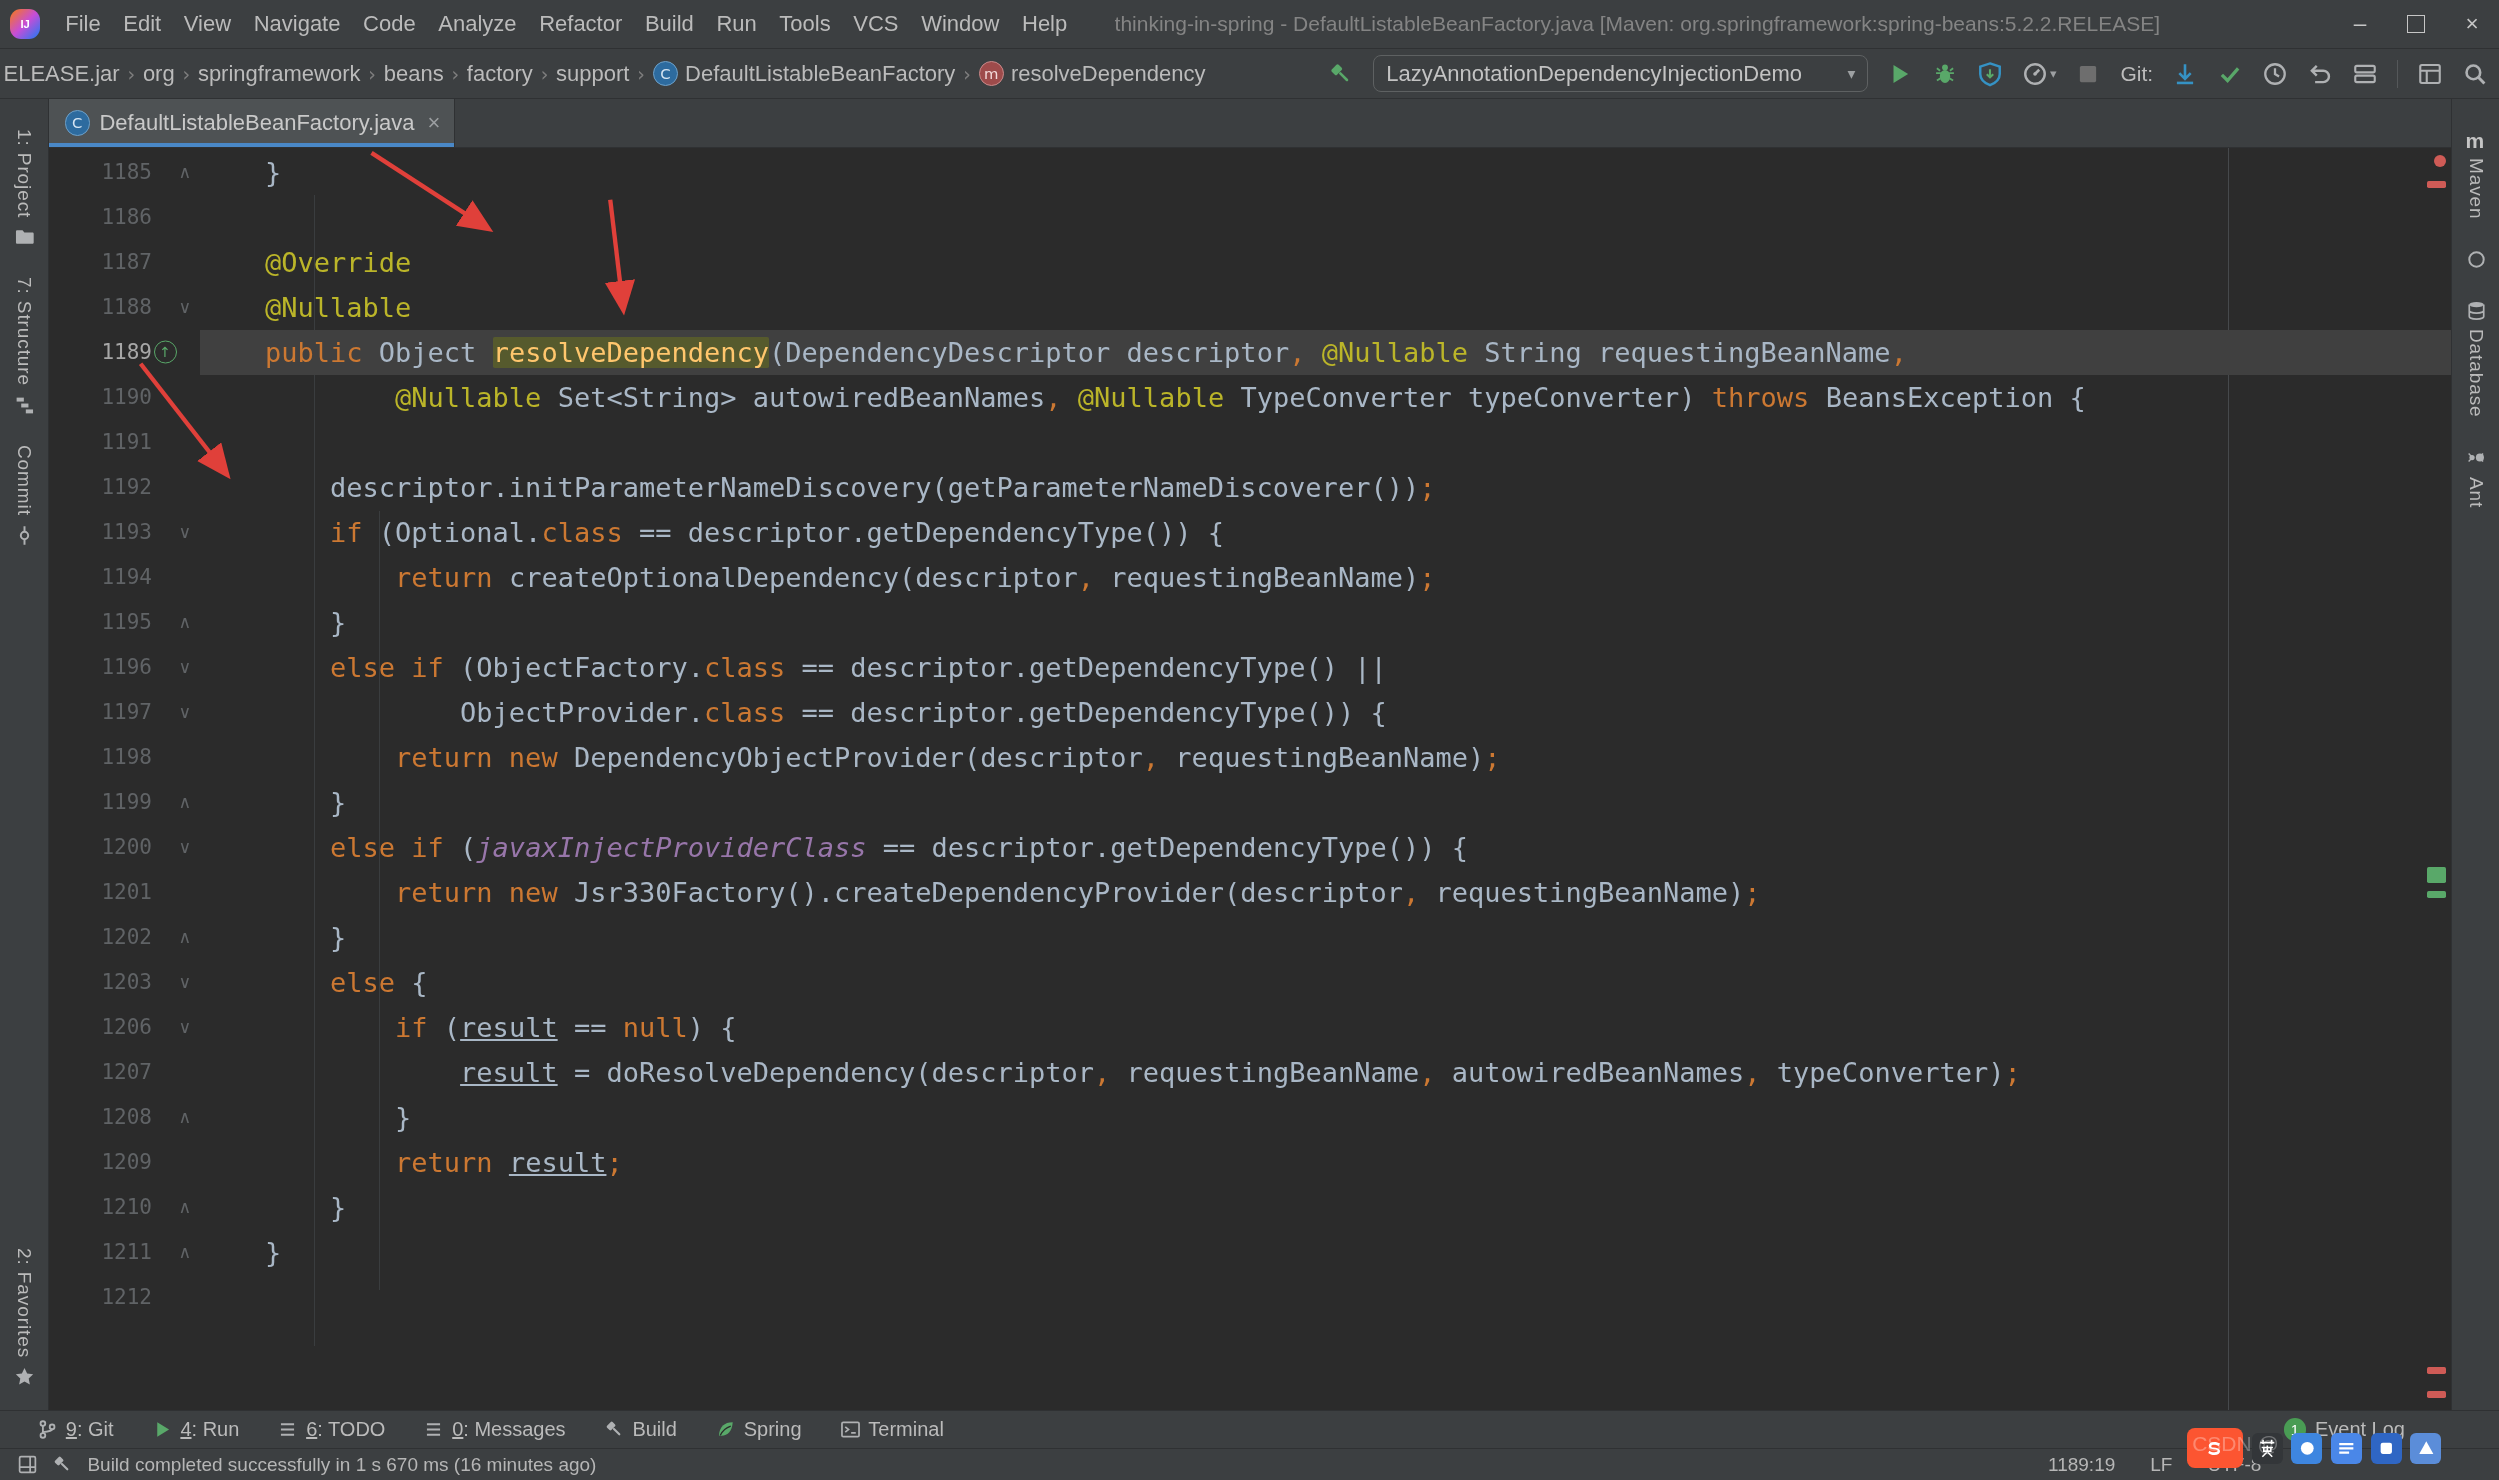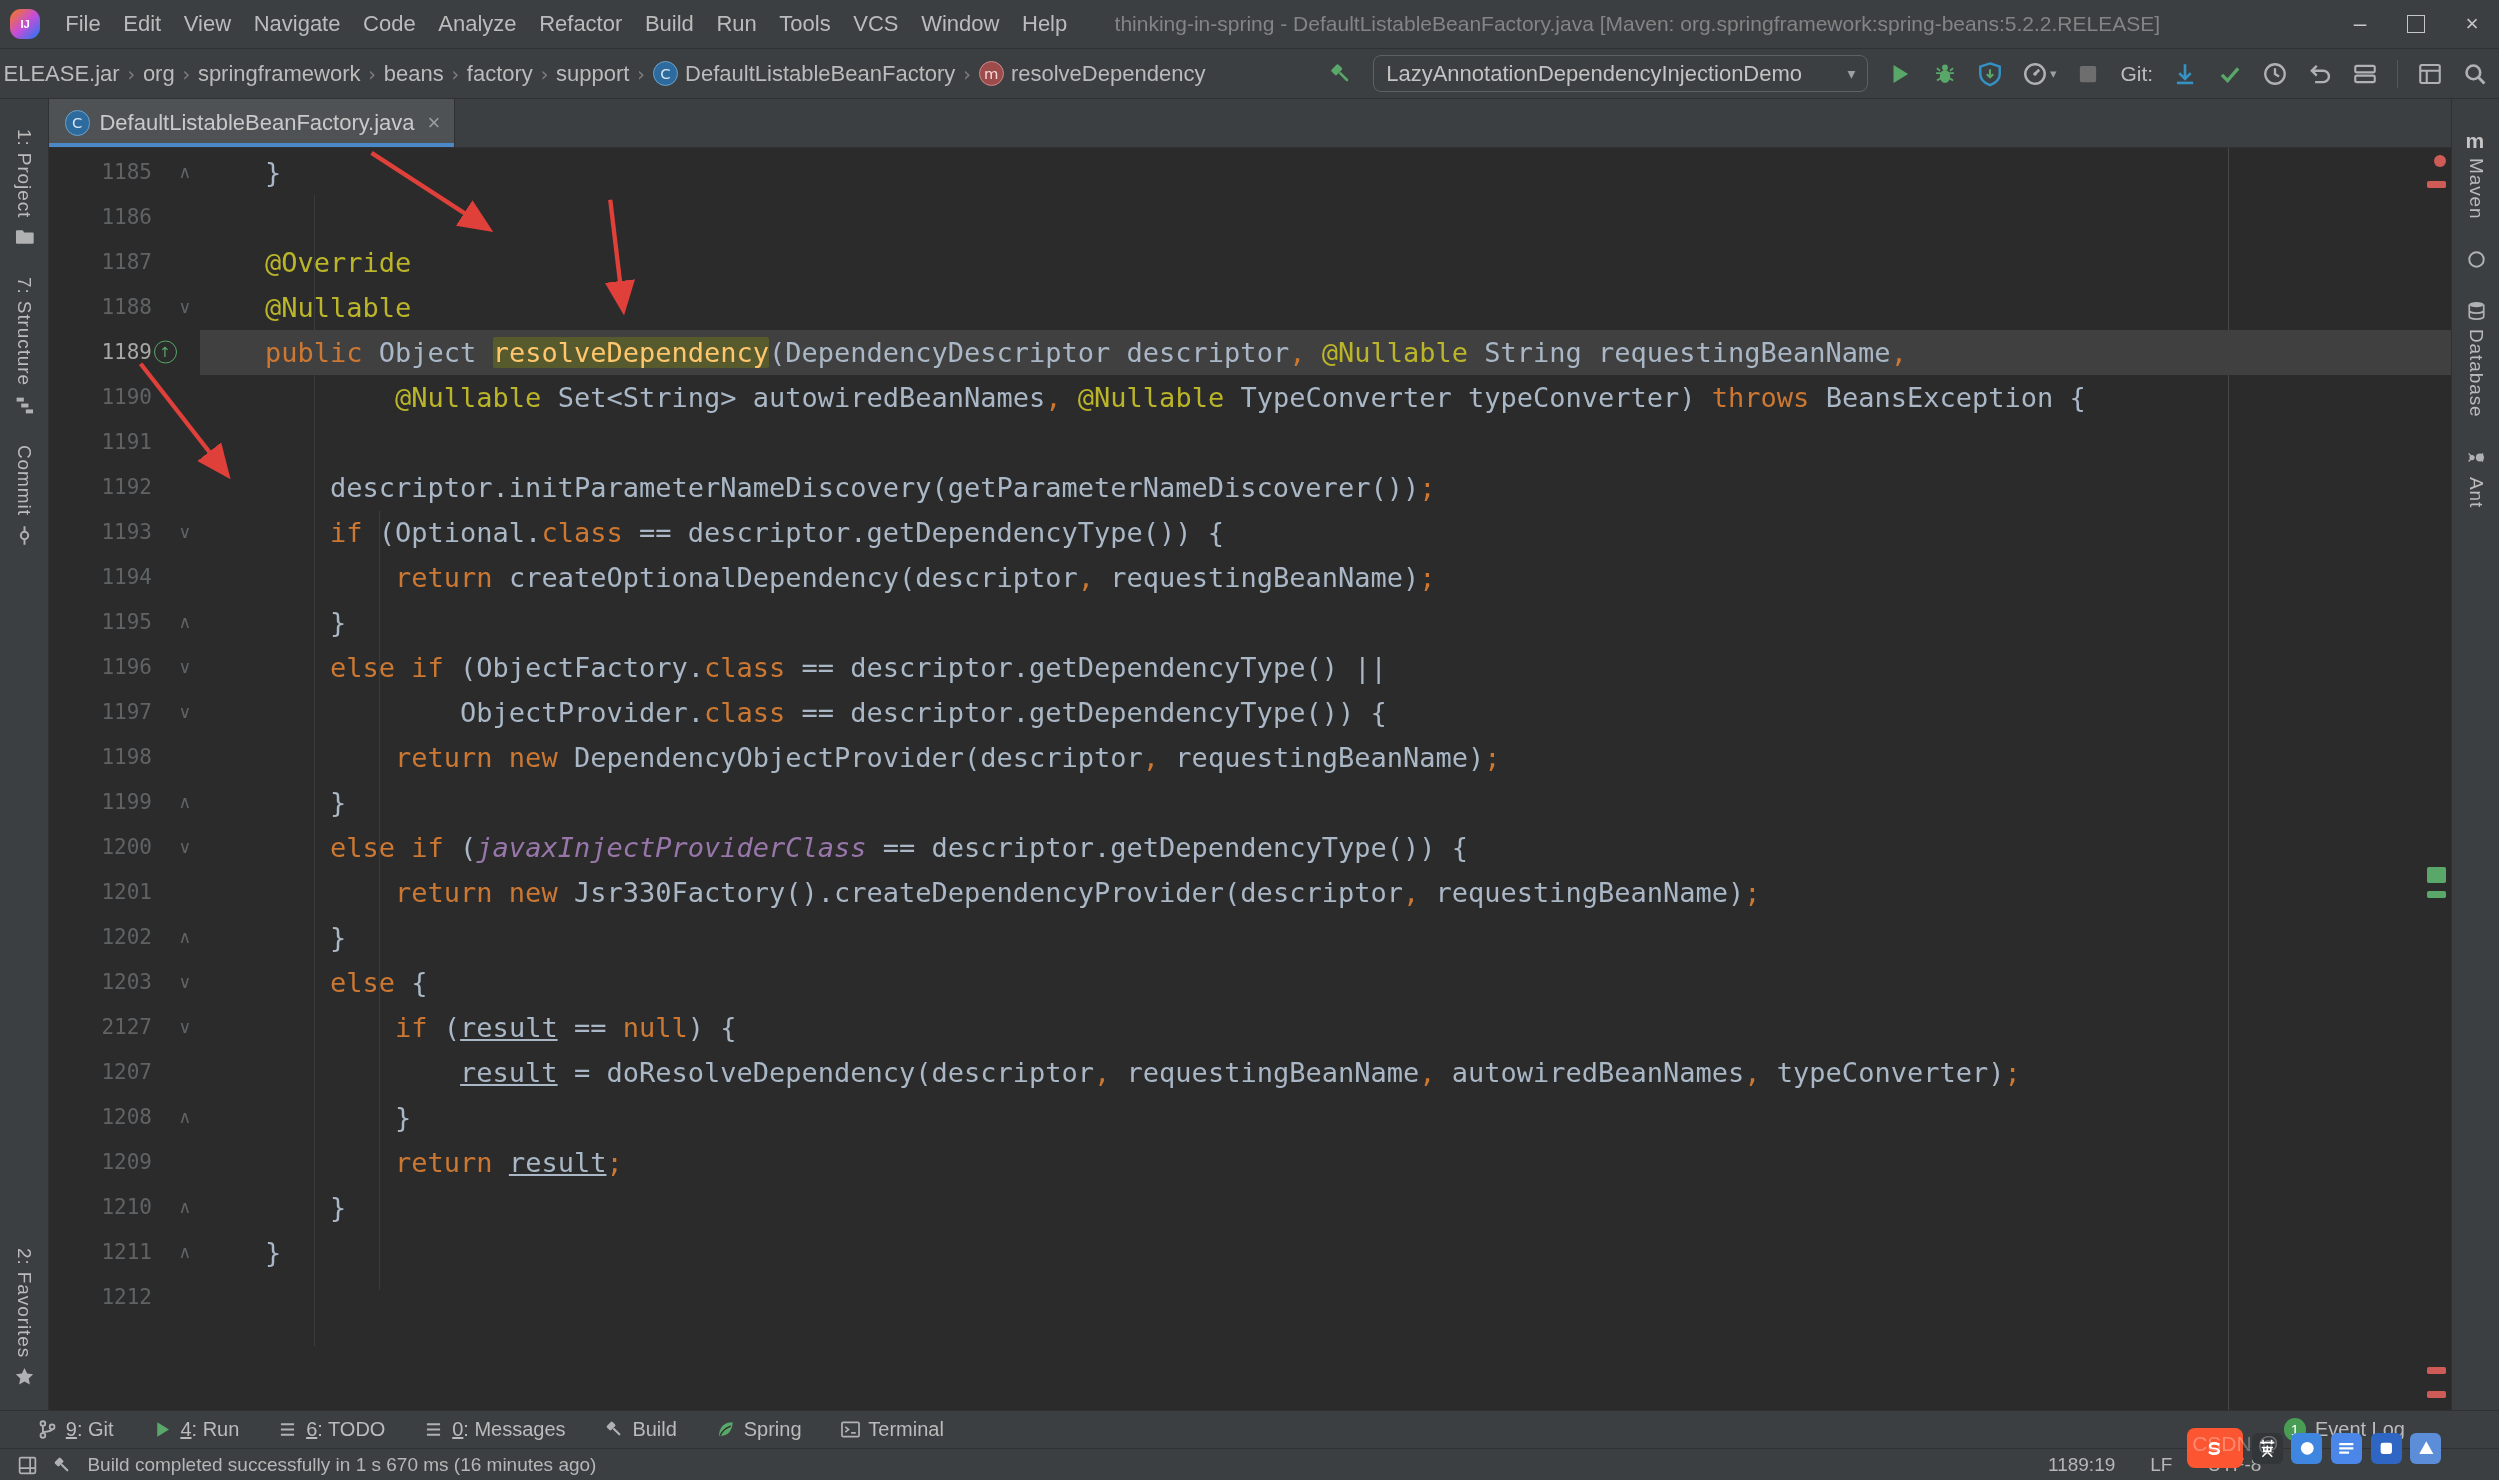--- a/index.html
+++ b/index.html
@@ -82,21 +82,21 @@
 
   
   #bottombar{top:1410px;height:38px;border-top:0.9px solid #2f3133;display:flex;align-items:center;padding-left:37px;gap:38px}
   .bb-item{display:flex;align-items:center;gap:7.8px;font-size:20px;color:#bbbbbb;cursor:default}
   .mnem{text-decoration:underline}
   #eventlog{position:absolute;right:95px;display:flex;align-items:center;gap:8.7px;font-size:20px}
   .badge{width:22.6px;height:22.6px;border-radius:50%;background:#499c54;color:#fff;font-size:14.8px;display:flex;align-items:center;justify-content:center}
 
   
   #statusbar{top:1448px;height:33px;border-top:0.9px solid #2f3133;display:flex;align-items:center;padding:0 17.4px;font-size:19px;color:#b6b6b6}
-  #status-left{display:flex;align-items:flex-end;gap:14px}
+  #status-left{display:flex;align-items:flex-start;gap:14px}
   #status-right{position:absolute;left:2048px;display:flex;align-items:center;gap:35px}
 
   
   #arrows{position:absolute;left:0;top:0;width:2500px;height:1481px;pointer-events:none;z-index:40}
   #watermark{position:absolute;left:2187px;top:1428px;z-index:50;display:flex;align-items:center;gap:8.7px}
   .wm-text{position:absolute;left:5.2px;top:3.5px;color:rgba(255,255,255,0.30);font-size:21px;white-space:nowrap;z-index:51}
   .wm-ico{width:31px;height:31px;border-radius:6px;display:flex;align-items:center;justify-content:center;flex:none}
   .wm-ico svg{width:22.6px;height:22.6px}
   .csdn{width:56px;height:40px;border-radius:7.8px;background:#fc5531;display:flex;align-items:center;justify-content:center}
   .csdn svg{width:35px;height:35px}
@@ -359,21 +359,21 @@
         <div class="line"><span class="ln">1194</span><span class="gcol"></span><span class="code"><span class="tk-k">			return</span><span class="tk-d"> createOptionalDependency(descriptor</span><span class="tk-p">,</span><span class="tk-d"> requestingBeanName)</span><span class="tk-p">;</span></span></div>
         <div class="line"><span class="ln">1195</span><span class="gcol"><span class="fold glyph">∧</span></span><span class="code"><span class="tk-d">		}</span></span></div>
         <div class="line"><span class="ln">1196</span><span class="gcol"><span class="fold glyph">∨</span></span><span class="code"><span class="tk-k">		else if</span><span class="tk-d"> (ObjectFactory.</span><span class="tk-k">class</span><span class="tk-d"> == descriptor.getDependencyType() ||</span></span></div>
         <div class="line"><span class="ln">1197</span><span class="gcol"><span class="fold glyph">∨</span></span><span class="code"><span class="tk-d">				ObjectProvider.</span><span class="tk-k">class</span><span class="tk-d"> == descriptor.getDependencyType()) {</span></span></div>
         <div class="line"><span class="ln">1198</span><span class="gcol"></span><span class="code"><span class="tk-k">			return new</span><span class="tk-d"> DependencyObjectProvider(descriptor</span><span class="tk-p">,</span><span class="tk-d"> requestingBeanName)</span><span class="tk-p">;</span></span></div>
         <div class="line"><span class="ln">1199</span><span class="gcol"><span class="fold glyph">∧</span></span><span class="code"><span class="tk-d">		}</span></span></div>
         <div class="line"><span class="ln">1200</span><span class="gcol"><span class="fold glyph">∨</span></span><span class="code"><span class="tk-k">		else if</span><span class="tk-d"> (</span><span class="tk-f">javaxInjectProviderClass</span><span class="tk-d"> == descriptor.getDependencyType()) {</span></span></div>
         <div class="line"><span class="ln">1201</span><span class="gcol"></span><span class="code"><span class="tk-k">			return new</span><span class="tk-d"> Jsr330Factory().createDependencyProvider(descriptor</span><span class="tk-p">,</span><span class="tk-d"> requestingBeanName)</span><span class="tk-p">;</span></span></div>
         <div class="line"><span class="ln">1202</span><span class="gcol"><span class="fold glyph">∧</span></span><span class="code"><span class="tk-d">		}</span></span></div>
         <div class="line"><span class="ln">1203</span><span class="gcol"><span class="fold glyph">∨</span></span><span class="code"><span class="tk-k">		else</span><span class="tk-d"> {</span></span></div>
-        <div class="line"><span class="ln">2127</span><span class="gcol"><span class="fold glyph">∨</span></span><span class="code"><span class="tk-k">			if</span><span class="tk-d"> (</span><span class="tk-u">result</span><span class="tk-d"> == </span><span class="tk-k">null</span><span class="tk-d">) {</span></span></div>
+        <div class="line"><span class="ln">1206</span><span class="gcol"><span class="fold glyph">∨</span></span><span class="code"><span class="tk-k">			if</span><span class="tk-d"> (</span><span class="tk-u">result</span><span class="tk-d"> == </span><span class="tk-k">null</span><span class="tk-d">) {</span></span></div>
         <div class="line"><span class="ln">1207</span><span class="gcol"></span><span class="code"><span class="tk-d">				</span><span class="tk-u">result</span><span class="tk-d"> = doResolveDependency(descriptor</span><span class="tk-p">,</span><span class="tk-d"> requestingBeanName</span><span class="tk-p">,</span><span class="tk-d"> autowiredBeanNames</span><span class="tk-p">,</span><span class="tk-d"> typeConverter)</span><span class="tk-p">;</span></span></div>
         <div class="line"><span class="ln">1208</span><span class="gcol"><span class="fold glyph">∧</span></span><span class="code"><span class="tk-d">			}</span></span></div>
         <div class="line"><span class="ln">1209</span><span class="gcol"></span><span class="code"><span class="tk-k">			return</span><span class="tk-d"> </span><span class="tk-u">result</span><span class="tk-p">;</span></span></div>
         <div class="line"><span class="ln">1210</span><span class="gcol"><span class="fold glyph">∧</span></span><span class="code"><span class="tk-d">		}</span></span></div>
         <div class="line"><span class="ln">1211</span><span class="gcol"><span class="fold glyph">∧</span></span><span class="code"><span class="tk-d">	}</span></span></div>
         <div class="line"><span class="ln">1212</span><span class="gcol"></span><span class="code"></span></div>
       </div>
     <div id="stripe">
         <span class="stripe-mark" style="top: 7px; width: 12px; height: 12px; background: rgb(207, 91, 86); border-radius: 50%;"></span>
         <span class="stripe-mark" style="top: 33px; width: 19px; height: 7px; background: rgb(207, 91, 86); border-radius: 1.7px;"></span>

